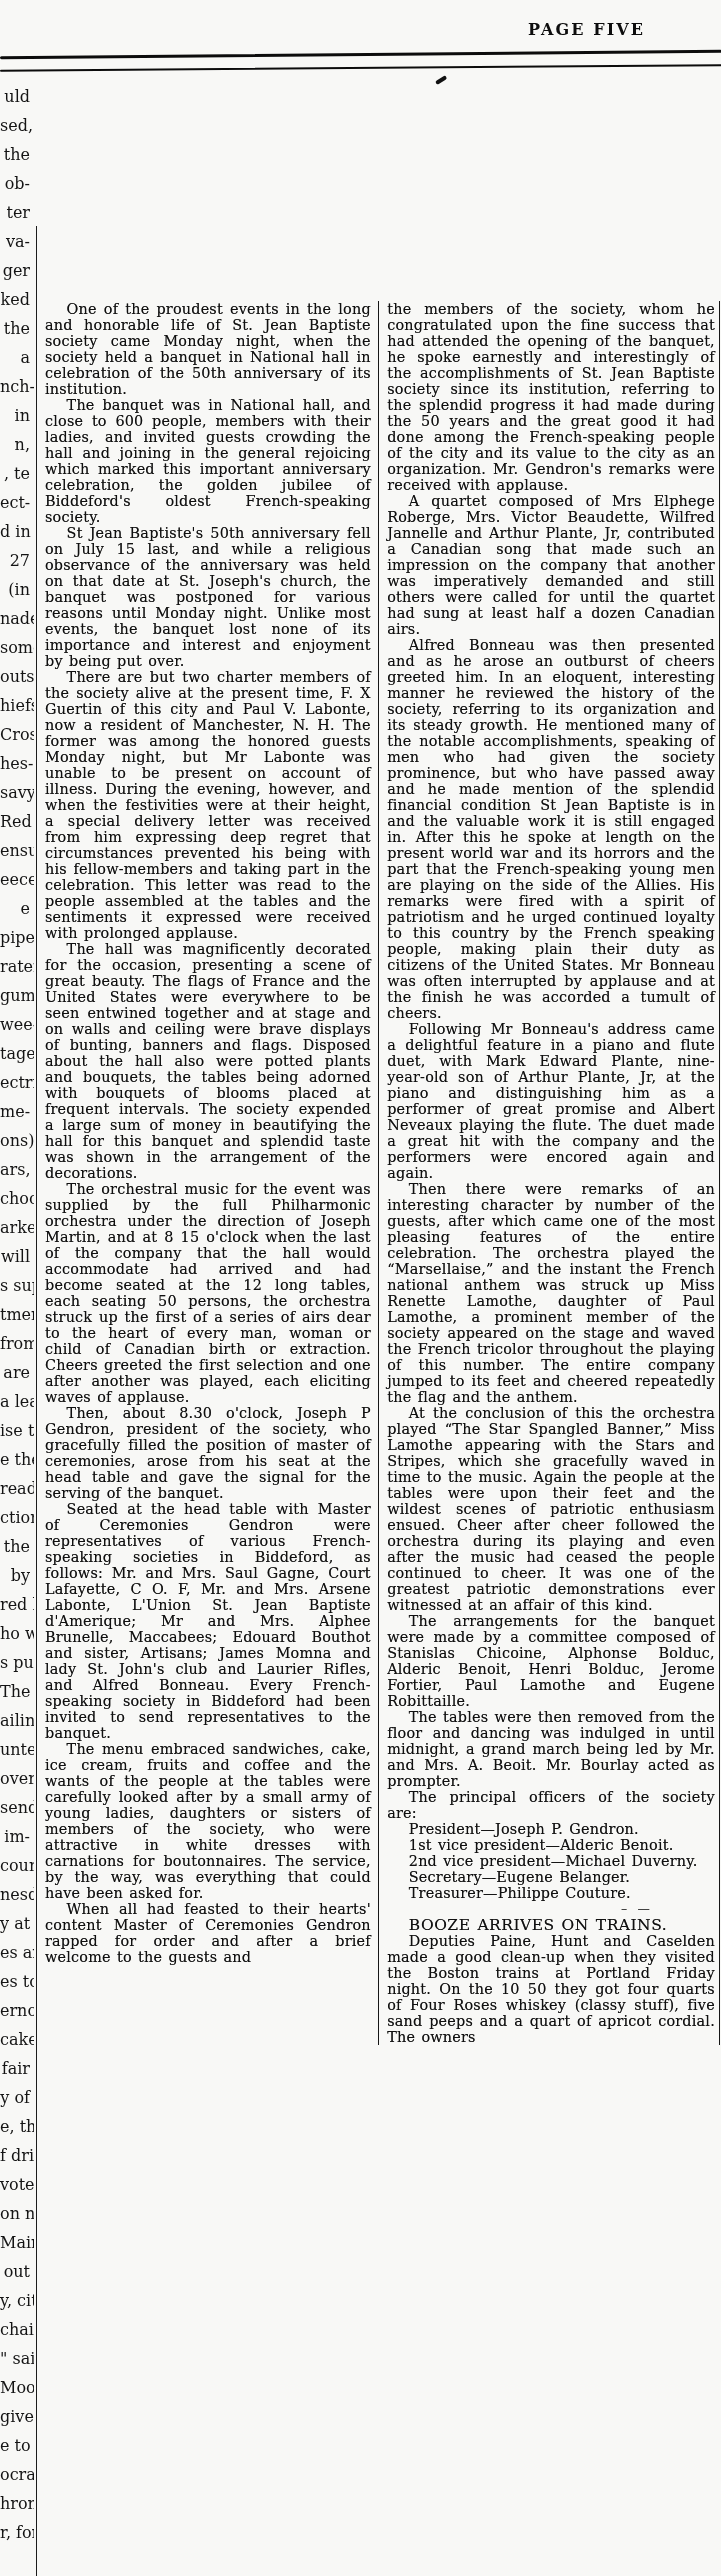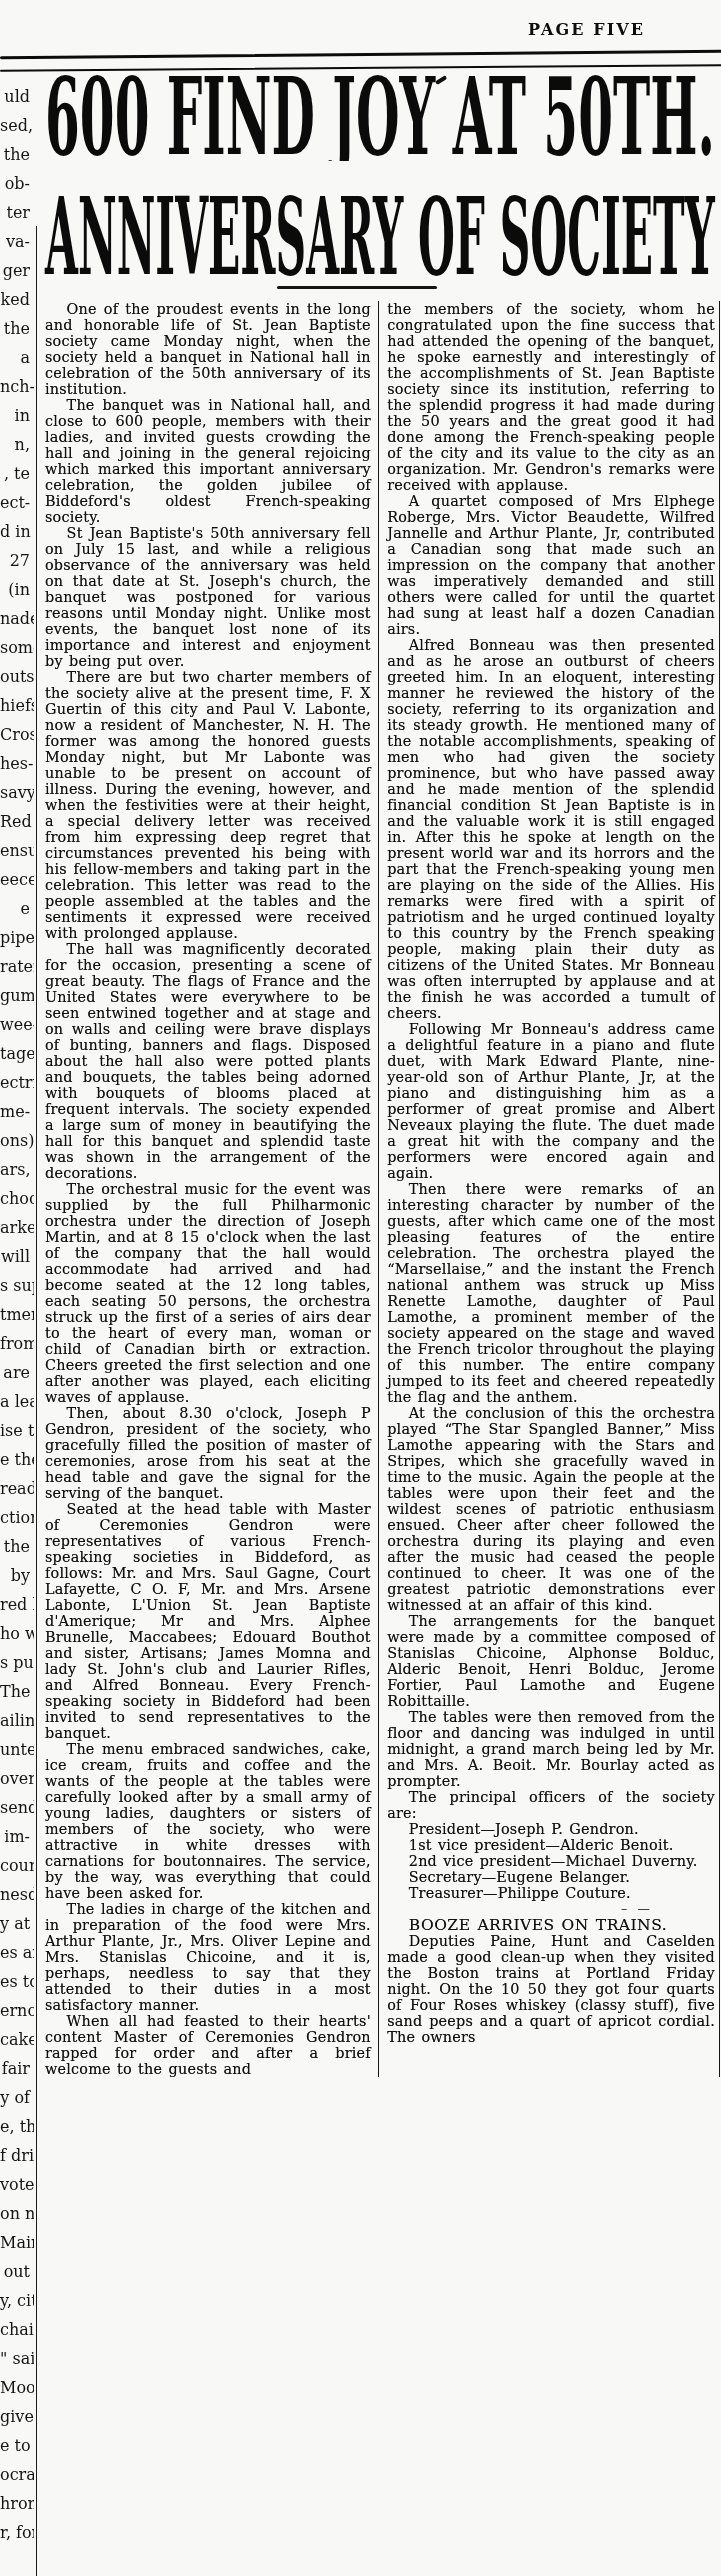--- a/index.html
+++ b/index.html
@@ -174,44 +174,34 @@
     </div>
 
   <div class="rule-v-left"></div>
 
   <div class="masthead">PAGE FIVE</div>
   <div class="scan-mark"></div>
 
   <div class="rule-top rule-top-1"></div>
   <div class="rule-top rule-top-2"></div>
 
-  <div class="headline">
-    <svg class="line1" width="676" height="89" viewBox="0 0 1312 172">
-      <text x="2" y="158" font-size="208" textLength="1300" lengthAdjust="spacingAndGlyphs">600 FIND JOY AT 50TH.</text>
-    </svg>
-    <svg class="line2" width="676" height="89" viewBox="0 0 1312 172">
-      <text x="2" y="158" font-size="208" textLength="1300" lengthAdjust="spacingAndGlyphs">ANNIVERSARY OF SOCIETY</text>
-    </svg>
-    <div class="headline-divider"></div>
-  </div>
 
   <div class="columns">
 
     <div class="col col-left">
       <div class="body-list">
           <p class="para">One of the proudest events in the long and honorable life of St. Jean Baptiste society came Monday night, when the society held a banquet in National hall in celebration of the 50th anniversary of its institution.</p>
           <p class="para">The banquet was in National hall, and close to 600 people, members with their ladies, and invited guests crowding the hall and joining in the general rejoicing which marked this important anniversary celebration, the golden jubilee of Biddeford's oldest French-speaking society.</p>
           <p class="para">St Jean Baptiste's 50th anniversary fell on July 15 last, and while a religious observance of the anniversary was held on that date at St. Joseph's church, the banquet was postponed for various reasons until Monday night. Unlike most events, the banquet lost none of its importance and interest and enjoyment by being put over.</p>
           <p class="para">There are but two charter members of the society alive at the present time, F. X Guertin of this city and Paul V. Labonte, now a resident of Manchester, N. H. The former was among the honored guests Monday night, but Mr Labonte was unable to be present on account of illness. During the evening, however, and when the festivities were at their height, a special delivery letter was received from him expressing deep regret that circumstances prevented his being with his fellow-members and taking part in the celebration. This letter was read to the people assembled at the tables and the sentiments it expressed were received with prolonged applause.</p>
           <p class="para">The hall was magnificently decorated for the occasion, presenting a scene of great beauty. The flags of France and the United States were everywhere to be seen entwined together and at stage and on walls and ceiling were brave displays of bunting, banners and flags. Disposed about the hall also were potted plants and bouquets, the tables being adorned with bouquets of blooms placed at frequent intervals. The society expended a large sum of money in beautifying the hall for this banquet and splendid taste was shown in the arrangement of the decorations.</p>
           <p class="para">The orchestral music for the event was supplied by the full Philharmonic orchestra under the direction of Joseph Martin, and at 8 15 o'clock when the last of the company that the hall would accommodate had arrived and had become seated at the 12 long tables, each seating 50 persons, the orchestra struck up the first of a series of airs dear to the heart of every man, woman or child of Canadian birth or extraction. Cheers greeted the first selection and one after another was played, each eliciting waves of applause.</p>
           <p class="para">Then, about 8.30 o'clock, Joseph P Gendron, president of the society, who gracefully filled the position of master of ceremonies, arose from his seat at the head table and gave the signal for the serving of the banquet.</p>
           <p class="para">Seated at the head table with Master of Ceremonies Gendron were representatives of various French-speaking societies in Biddeford, as follows: Mr. and Mrs. Saul Gagne, Court Lafayette, C O. F, Mr. and Mrs. Arsene Labonte, L'Union St. Jean Baptiste d'Amerique; Mr and Mrs. Alphee Brunelle, Maccabees; Edouard Bouthot and sister, Artisans; James Momna and lady St. John's club and Laurier Rifles, and Alfred Bonneau. Every French-speaking society in Biddeford had been invited to send representatives to the banquet.</p>
           <p class="para">The menu embraced sandwiches, cake, ice cream, fruits and coffee and the wants of the people at the tables were carefully looked after by a small army of young ladies, daughters or sisters of members of the society, who were attractive in white dresses with carnations for boutonnaires. The service, by the way, was everything that could have been asked for.</p>
-          <p class="para">The ladies in charge of the kitchen and in preparation of the food were Mrs. Arthur Plante, Jr., Mrs. Oliver Lepine and Mrs. Stanislas Chicoine, and it is, perhaps, needless to say that they attended to their duties in a most satisfactory manner.</p>
           <p class="para">When all had feasted to their hearts' content Master of Ceremonies Gendron rapped for order and after a brief welcome to the guests and</p>
         </div>
 
     </div>
 
     <div class="col col-right">
       <div class="body-list">
           <p class="para">the members of the society, whom he congratulated upon the fine success that had attended the opening of the banquet, he spoke earnestly and interestingly of the accomplishments of St. Jean Baptiste society since its institution, referring to the splendid progress it had made during the 50 years and the great good it had done among the French-speaking people of the city and its value to the city as an organization. Mr. Gendron's remarks were received with applause.</p>
           <p class="para">A quartet composed of Mrs Elphege Roberge, Mrs. Victor Beaudette, Wilfred Jannelle and Arthur Plante, Jr, contributed a Canadian song that made such an impression on the company that another was imperatively demanded and still others were called for until the quartet had sung at least half a dozen Canadian airs.</p>
           <p class="para">Alfred Bonneau was then presented and as he arose an outburst of cheers greeted him. In an eloquent, interesting manner he reviewed the history of the society, referring to its organization and its steady growth. He mentioned many of the notable accomplishments, speaking of men who had given the society prominence, but who have passed away and he made mention of the splendid financial condition St Jean Baptiste is in and the valuable work it is still engaged in. After this he spoke at length on the present world war and its horrors and the part that the French-speaking young men are playing on the side of the Allies. His remarks were fired with a spirit of patriotism and he urged continued loyalty to this country by the French speaking people, making plain their duty as citizens of the United States. Mr Bonneau was often interrupted by applause and at the finish he was accorded a tumult of cheers.</p>

